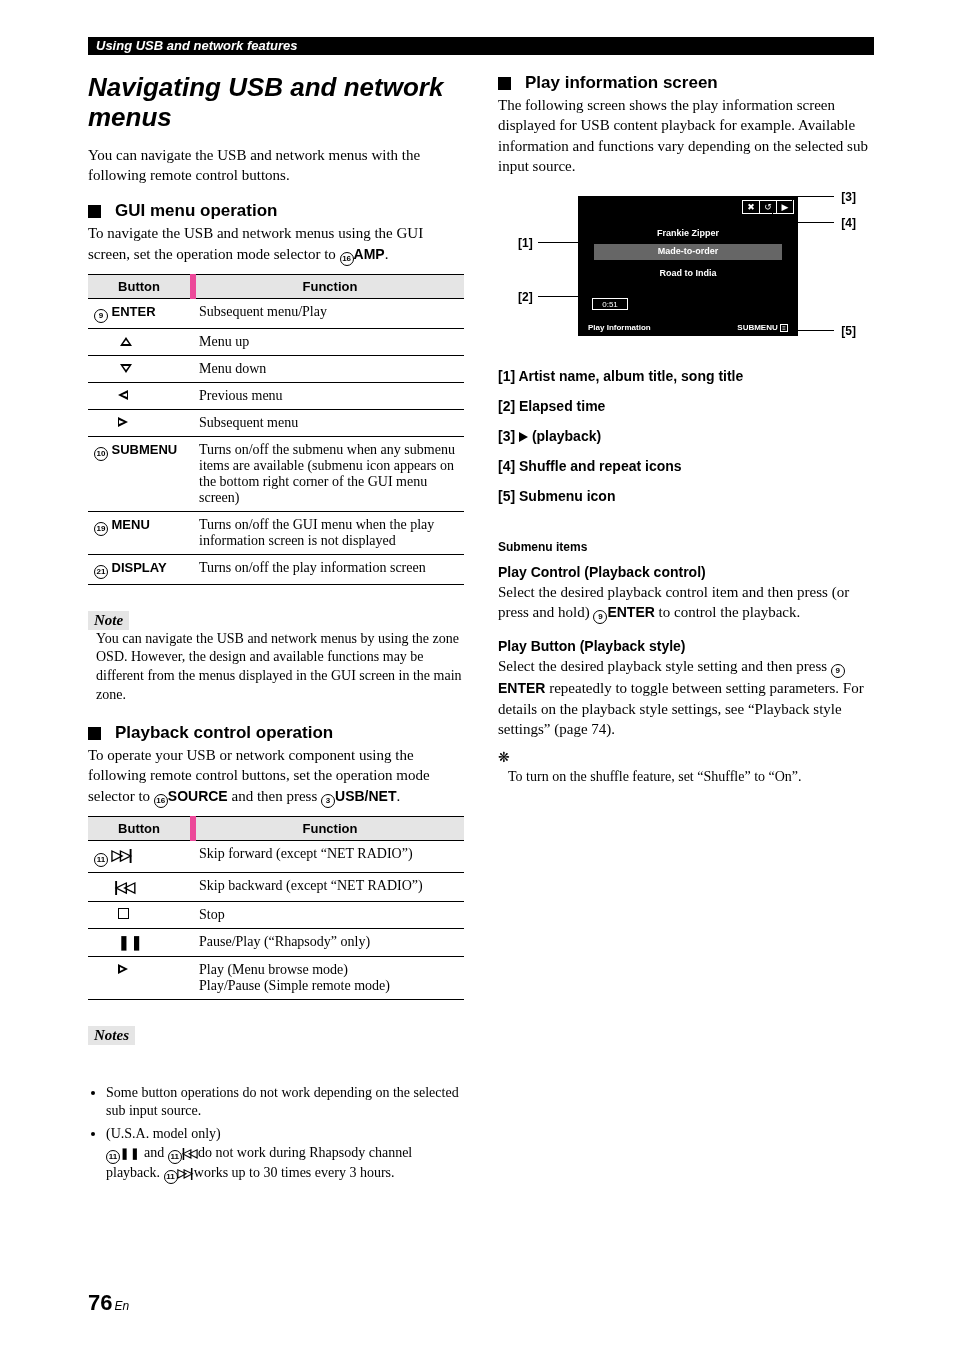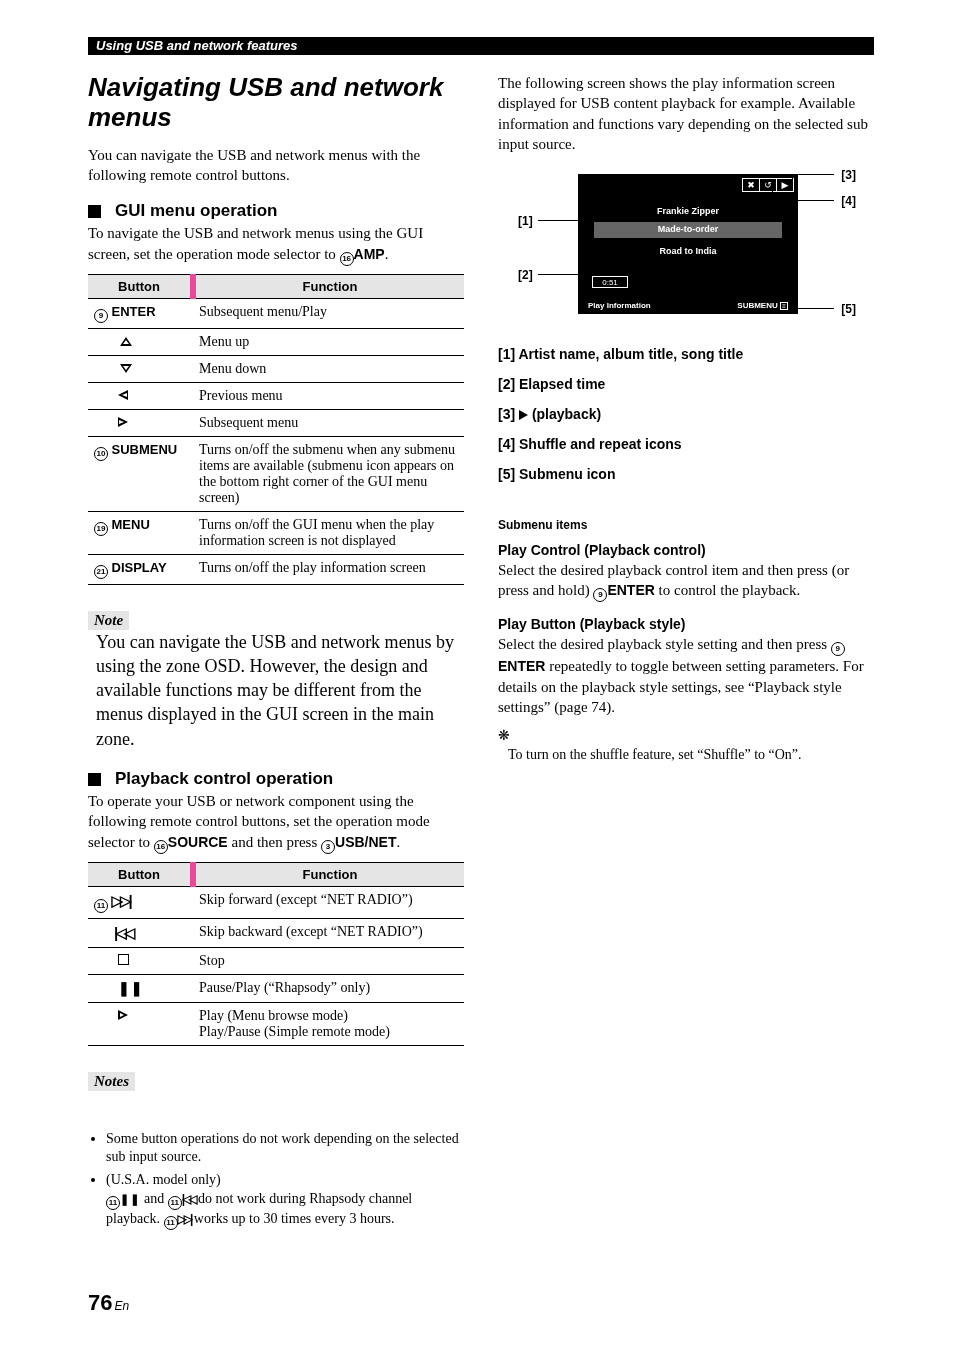--- a/index.html
+++ b/index.html
@@ -31,21 +31,21 @@
   .arrow-left { border-top:5px solid transparent; border-bottom:5px solid transparent; border-right:10px solid #000; position:relative; }
   .arrow-left::after { content:""; position:absolute; top:-2px; left:4px; border-top:2px solid transparent; border-bottom:2px solid transparent; border-right:5px solid #fff; }
   .arrow-right { border-top:5px solid transparent; border-bottom:5px solid transparent; border-left:10px solid #000; position:relative; }
   .arrow-right::after { content:""; position:absolute; top:-2px; left:-9px; border-top:2px solid transparent; border-bottom:2px solid transparent; border-left:5px solid #fff; }
   .skipfwd, .skipbwd { font-family: Arial; font-size:15px; letter-spacing:-3px; font-weight:bold; }
   .stopicon { display:inline-block; width:11px; height:11px; border:1.5px solid #000; }
   .pauseicon { display:inline-block; font-family: Arial; font-weight:bold; font-size:14px; letter-spacing:1px; }
   .playicon { border-top:5px solid transparent; border-bottom:5px solid transparent; border-left:10px solid #000; display:inline-block; position:relative; }
   .playicon::after { content:""; position:absolute; top:-2px; left:-8px; border-top:2px solid transparent; border-bottom:2px solid transparent; border-left:4px solid #fff; }
   .notebox { background:#e5e5e5; display:inline-block; padding:1px 6px; font-family:"Times New Roman"; font-style:italic; font-weight:bold; font-size:15px; margin-top: 26px; }
-  .notetext { font-size:18px; line-height:1.35; padding-left: 8px; }
+  .notetext { font-size:14px; line-height:1.35; padding-left: 8px; }
   ul.notelist { list-style: disc; padding-left: 18px; font-size: 14px; line-height: 1.35; margin-top: 39px; }
   ul.notelist li { margin-bottom: 4px; }
   .callouts { font-family: Arial, Helvetica, sans-serif; font-weight: bold; font-size: 14px; }
   .callouts div { margin: 7px 0 14px 0; }
   .subhead { font-family: Arial, Helvetica, sans-serif; font-weight: bold; font-size: 12px; margin-top: 36px; margin-bottom: 8px; }
   .subhead2 { font-family: Arial, Helvetica, sans-serif; font-weight: bold; font-size: 14px; margin-top: 10px; margin-bottom: 2px; }
   .para { font-size: 15px; line-height: 1.35; }
   .tipicon { font-size: 14px; margin-top: 10px; margin-bottom: 2px; }
   .tip { font-size: 14px; line-height: 1.35; padding-left: 10px; }
   .pagenum { position:absolute; bottom: 32px; left: 88px; font-family: Arial, Helvetica, sans-serif; }
@@ -183,20 +183,24 @@
       <ul class="notelist">
         <li>Some button operations do not work depending on the selected sub input source.</li>
         <li>
           <span>(U.S.A. model only)</span><br>
           <span class="circ">11</span><span class="pauseicon" style="font-size:11px">❚❚</span><span> and </span><span class="circ">11</span><span class="skipbwd" style="font-size:12px">|◁◁</span><span> do not work during Rhapsody channel playback. </span><span class="circ">11</span><span class="skipfwd" style="font-size:12px">▷▷|</span><span> works up to 30 times every 3 hours.</span>
         </li>
       </ul>
     </div>
 
     <div class="col">
+      <div class="h2row">
+        <span class="h2sq"></span>
+        <span class="h2">Play information screen</span>
+      </div>
       <div class="subintro">The following screen shows the play information screen displayed for USB content playback for example. Available information and functions vary depending on the selected sub input source.</div>
 
       <div class="screenwrap">
         <div class="screen">
           <div class="screen-icons">
             <span>✖</span>
             <span>↺</span>
             <span>▶</span>
           </div>
           <div class="screen-hl" style="top:48px"></div>

